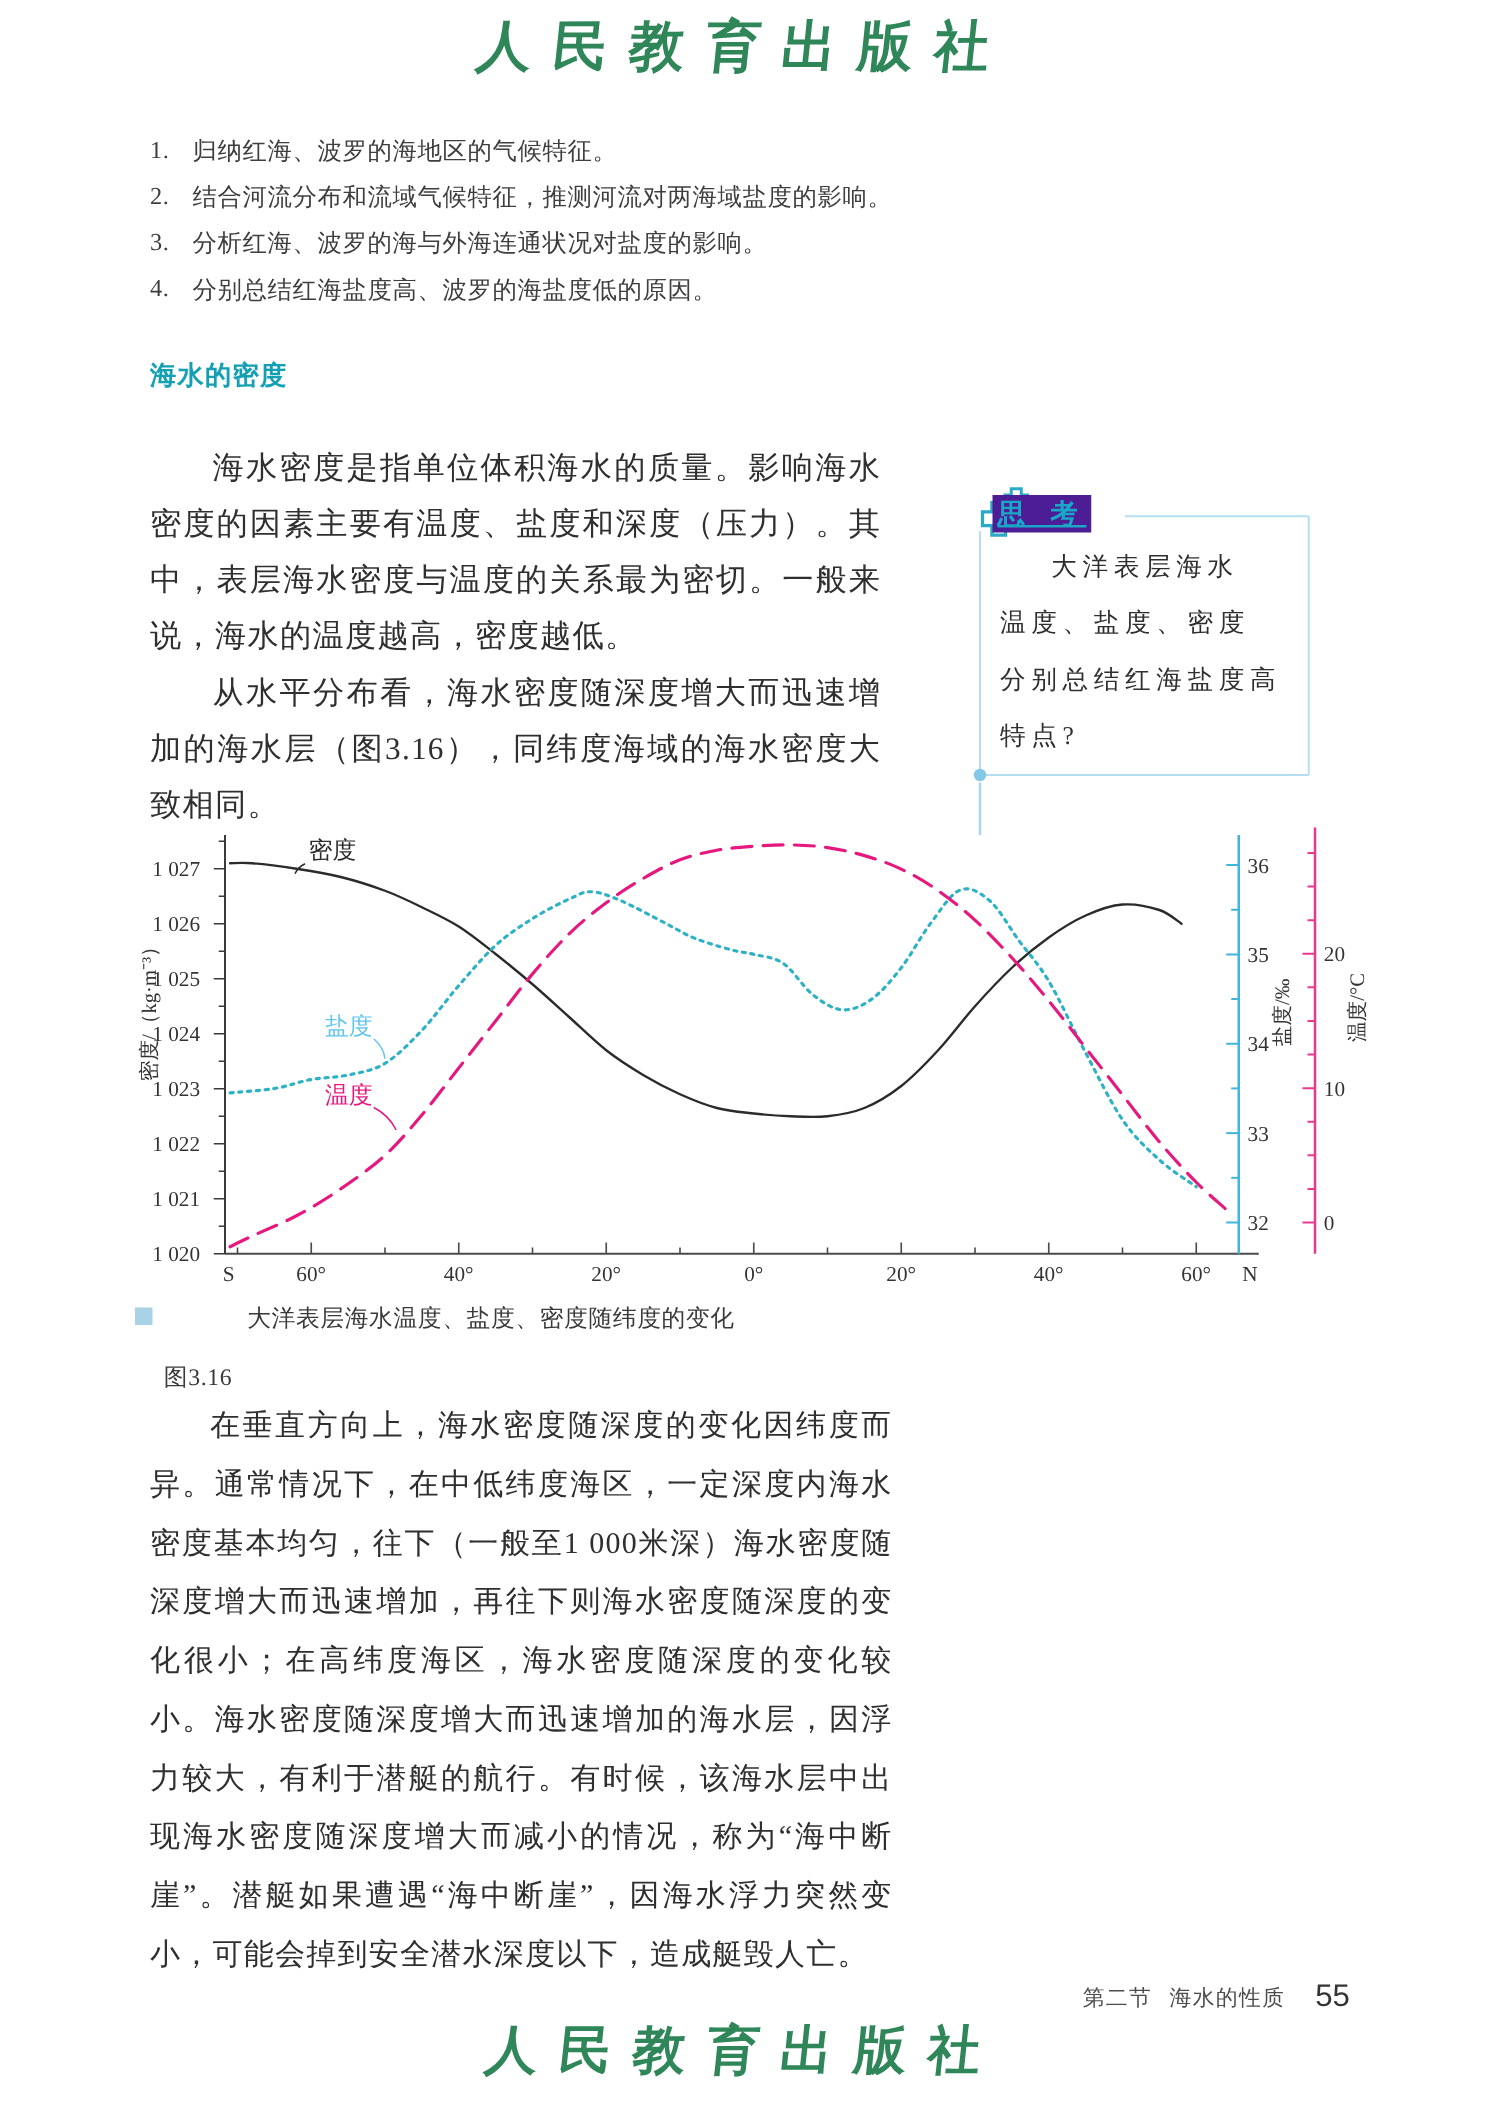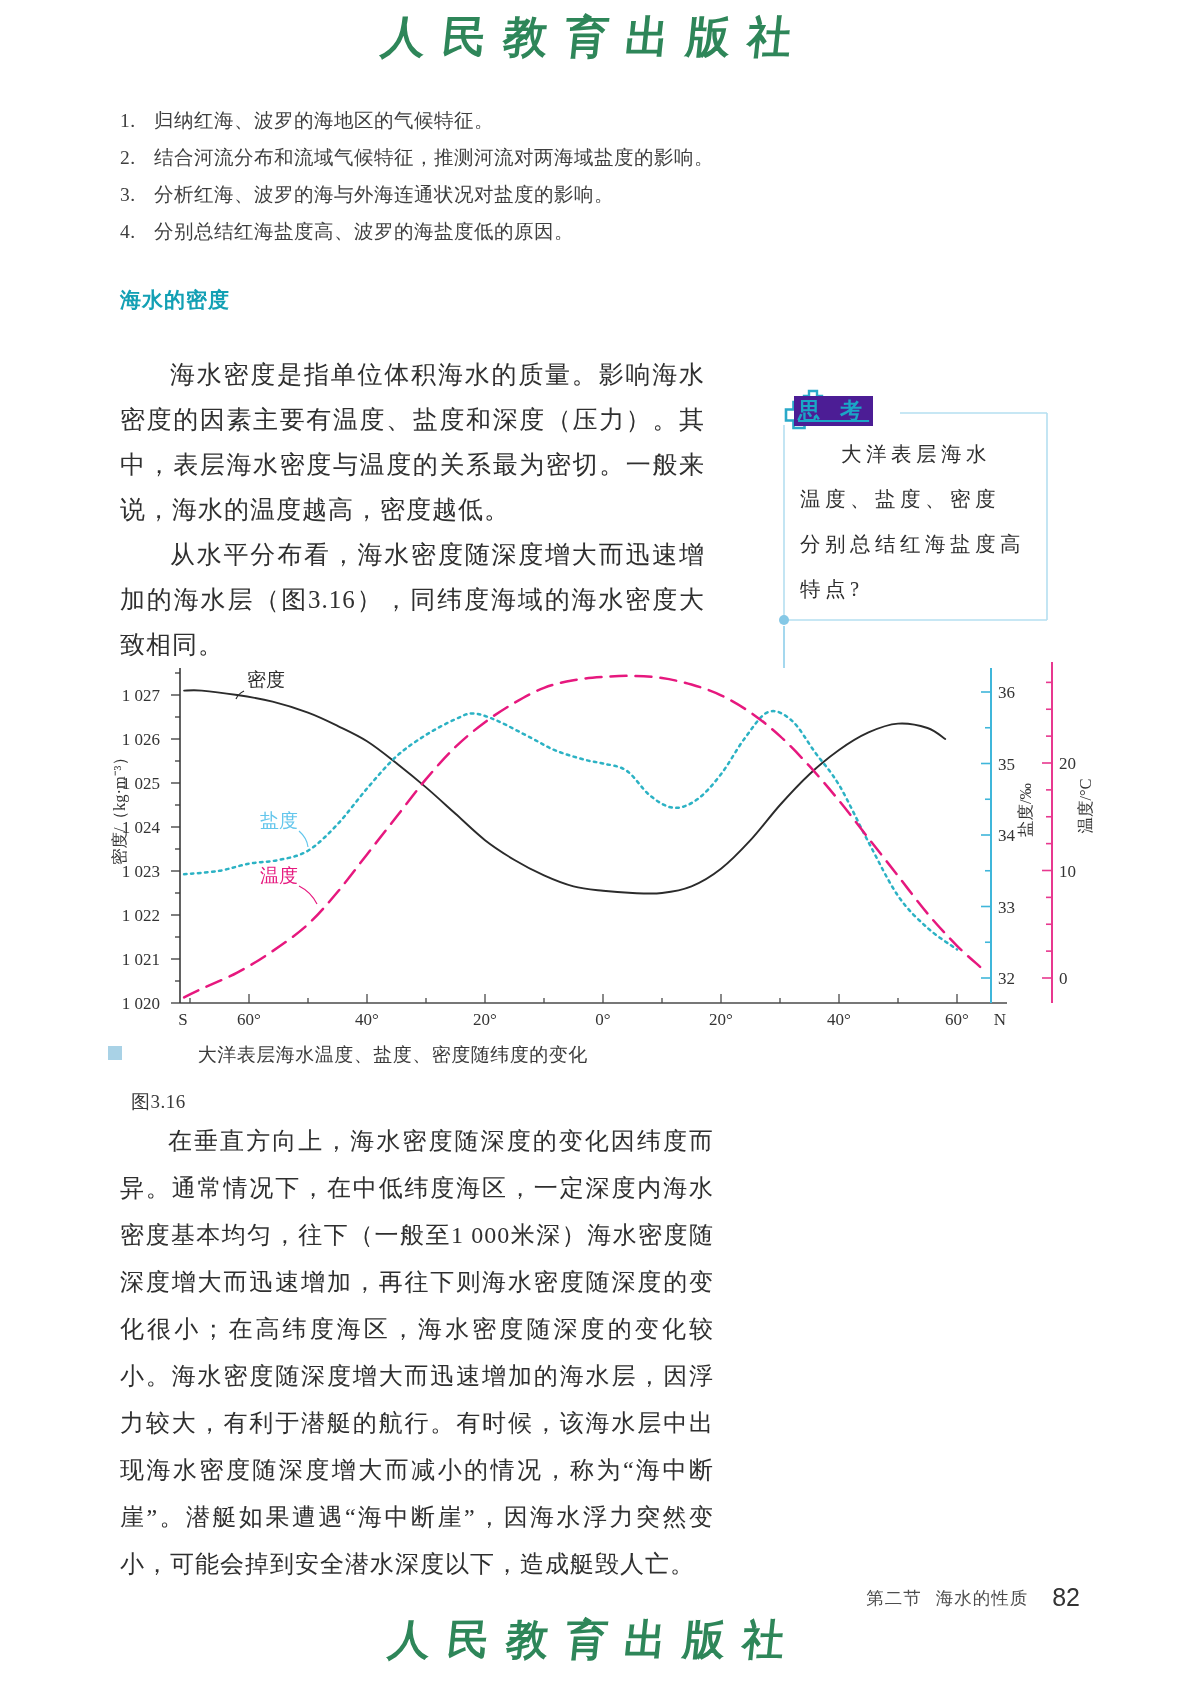--- a/index.html
+++ b/index.html
@@ -270,16 +270,16 @@
   <span class="caption-label">图3.16</span>
   <span>大洋表层海水温度、盐度、密度随纬度的变化</span>
 </div>
 
 <div class="abs para3">在垂直方向上，海水密度随深度的变化因纬度而异。通常情况下，在中低纬度海区，一定深度内海水密度基本均匀，往下（一般至1 000米深）海水密度随深度增大而迅速增加，再往下则海水密度随深度的变化很小；在高纬度海区，海水密度随深度的变化较小。海水密度随深度增大而迅速增加的海水层，因浮力较大，有利于潜艇的航行。有时候，该海水层中出现海水密度随深度增大而减小的情况，称为“海中断崖”。潜艇如果遭遇“海中断崖”，因海水浮力突然变小，可能会掉到安全潜水深度以下，造成艇毁人亡。</div>
 
 <div class="abs footer">
   <span class="footer-section">第二节</span>
   <span class="footer-sep"></span>
   <span class="footer-section">海水的性质</span>
-  <span class="footer-page">82</span>
+  <span class="footer-page">55</span>
 </div>
 
 <div class="abs logo logo-bottom">人民教育出版社</div>
 
 </body></html>

